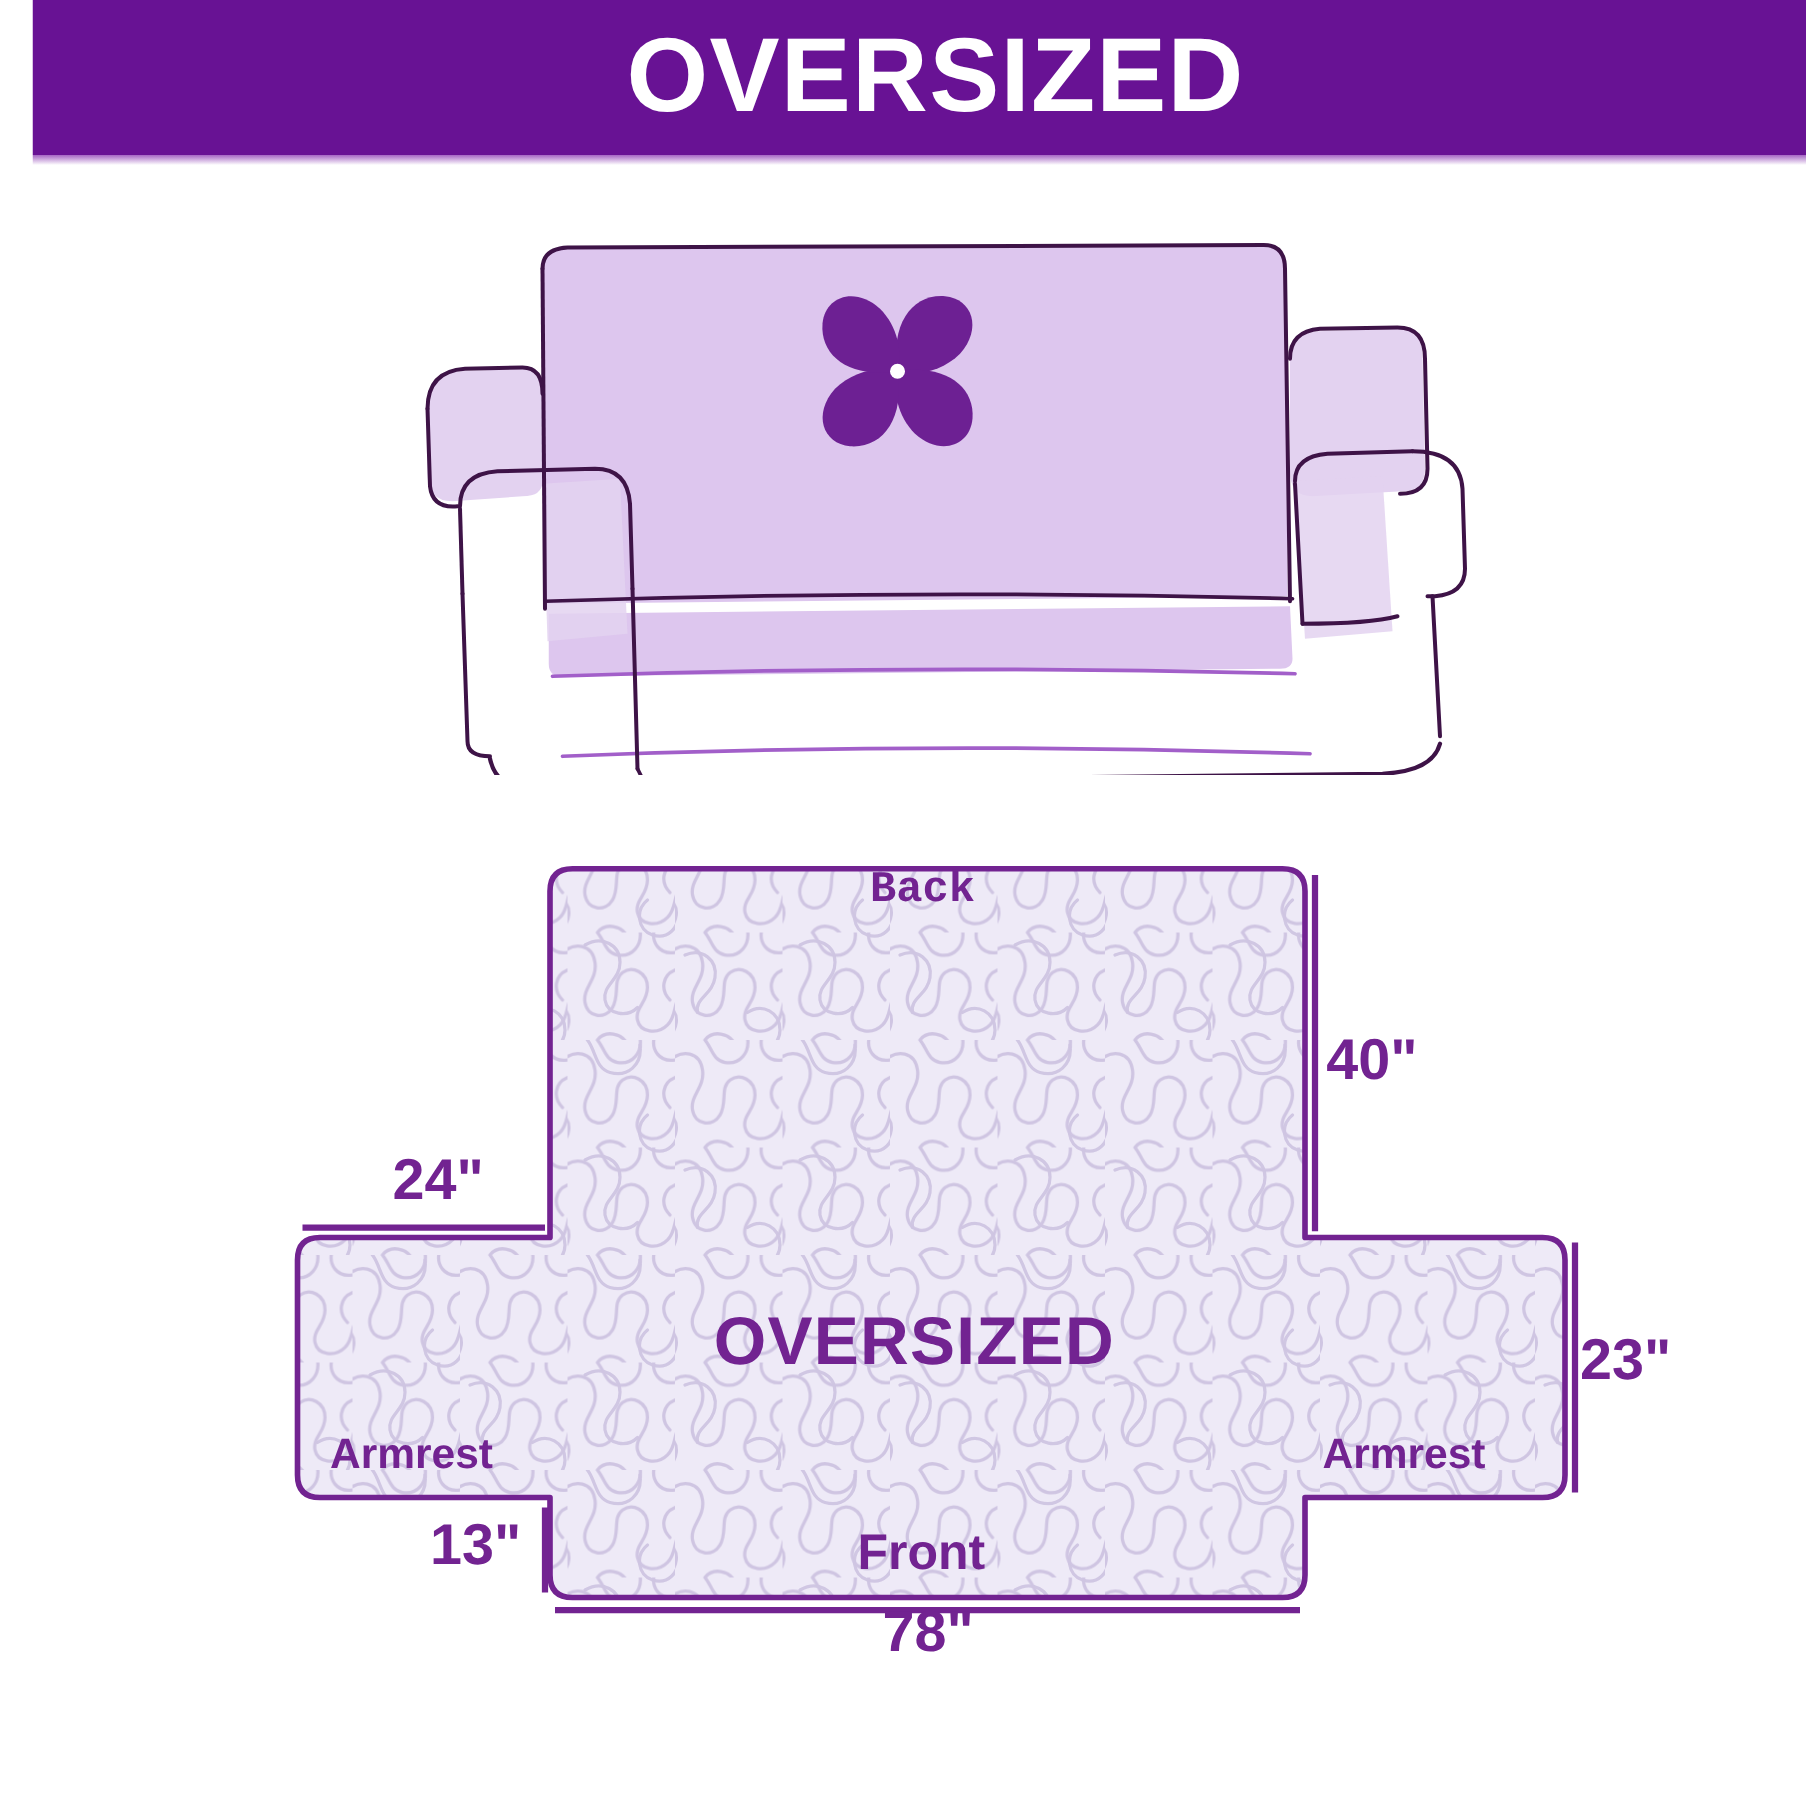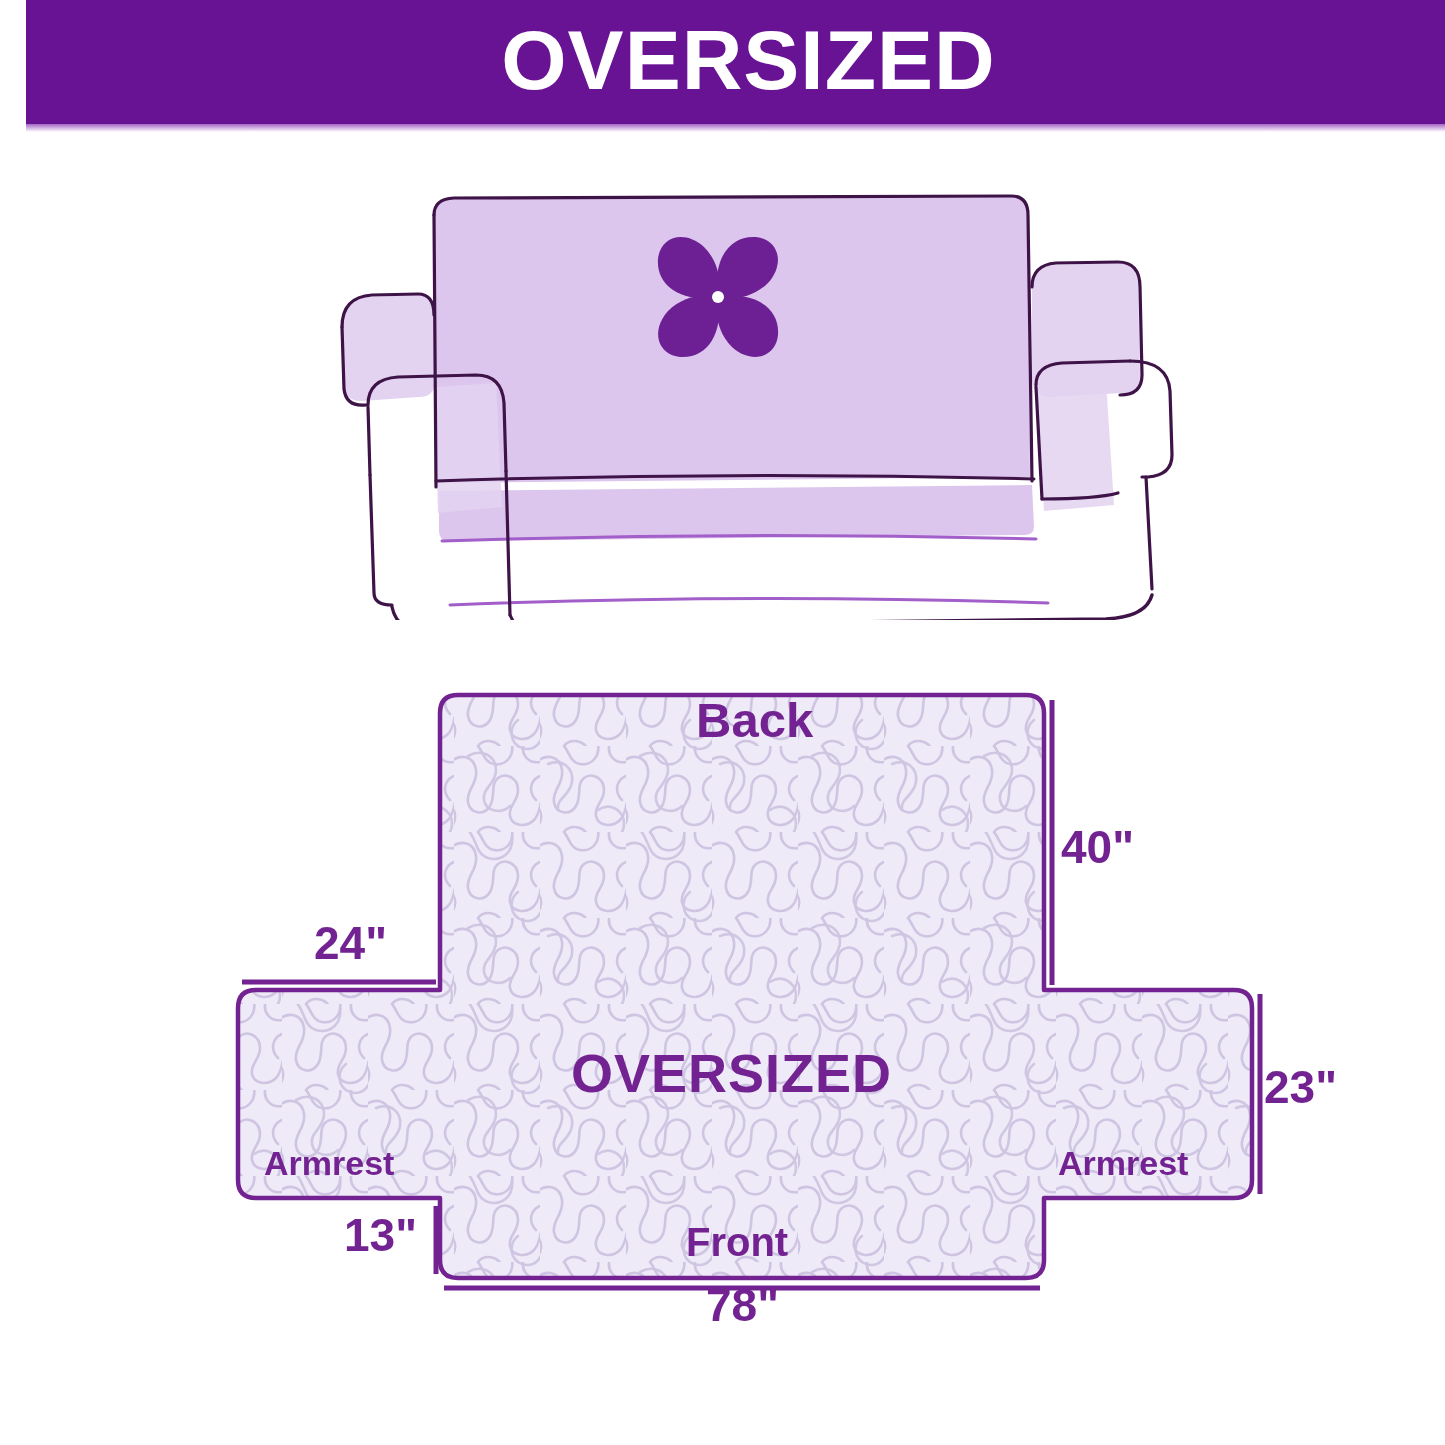--- a/index.html
+++ b/index.html
@@ -77,21 +77,21 @@
     white-space: nowrap;
   }
   .panel-label {
     position: absolute;
     color: #722391;
     font-weight: bold;
     font-family: "Liberation Sans", sans-serif;
     white-space: nowrap;
   }
 
-  #label-back      { left: 500px;  top: 32px;  font-size: 49px; }
+  #label-back      { left: 500px;  top: 32px;  font-size: 35px; font-family: Liberation Mono, monospace; }
   #label-front     { left: 490px;  top: 560px; font-size: 40px; }
   #label-oversized { left: 375px;  top: 382px; font-size: 54px; letter-spacing: 1px; }
   #label-armrest-left  { left: 68px;  top: 484px; font-size: 34px; }
   #label-armrest-right { left: 862px; top: 484px; font-size: 34px; }
 
   #label-40 { left: 865px; top: 160px; font-size: 46px; }
   #label-23 { left: 1068px; top: 400px; font-size: 46px; }
   #label-24 { left: 118px;  top: 256px; font-size: 46px; }
   #label-13 { left: 148px;  top: 548px; font-size: 46px; }
   #label-78 { left: 510px;  top: 618px; font-size: 46px; }

